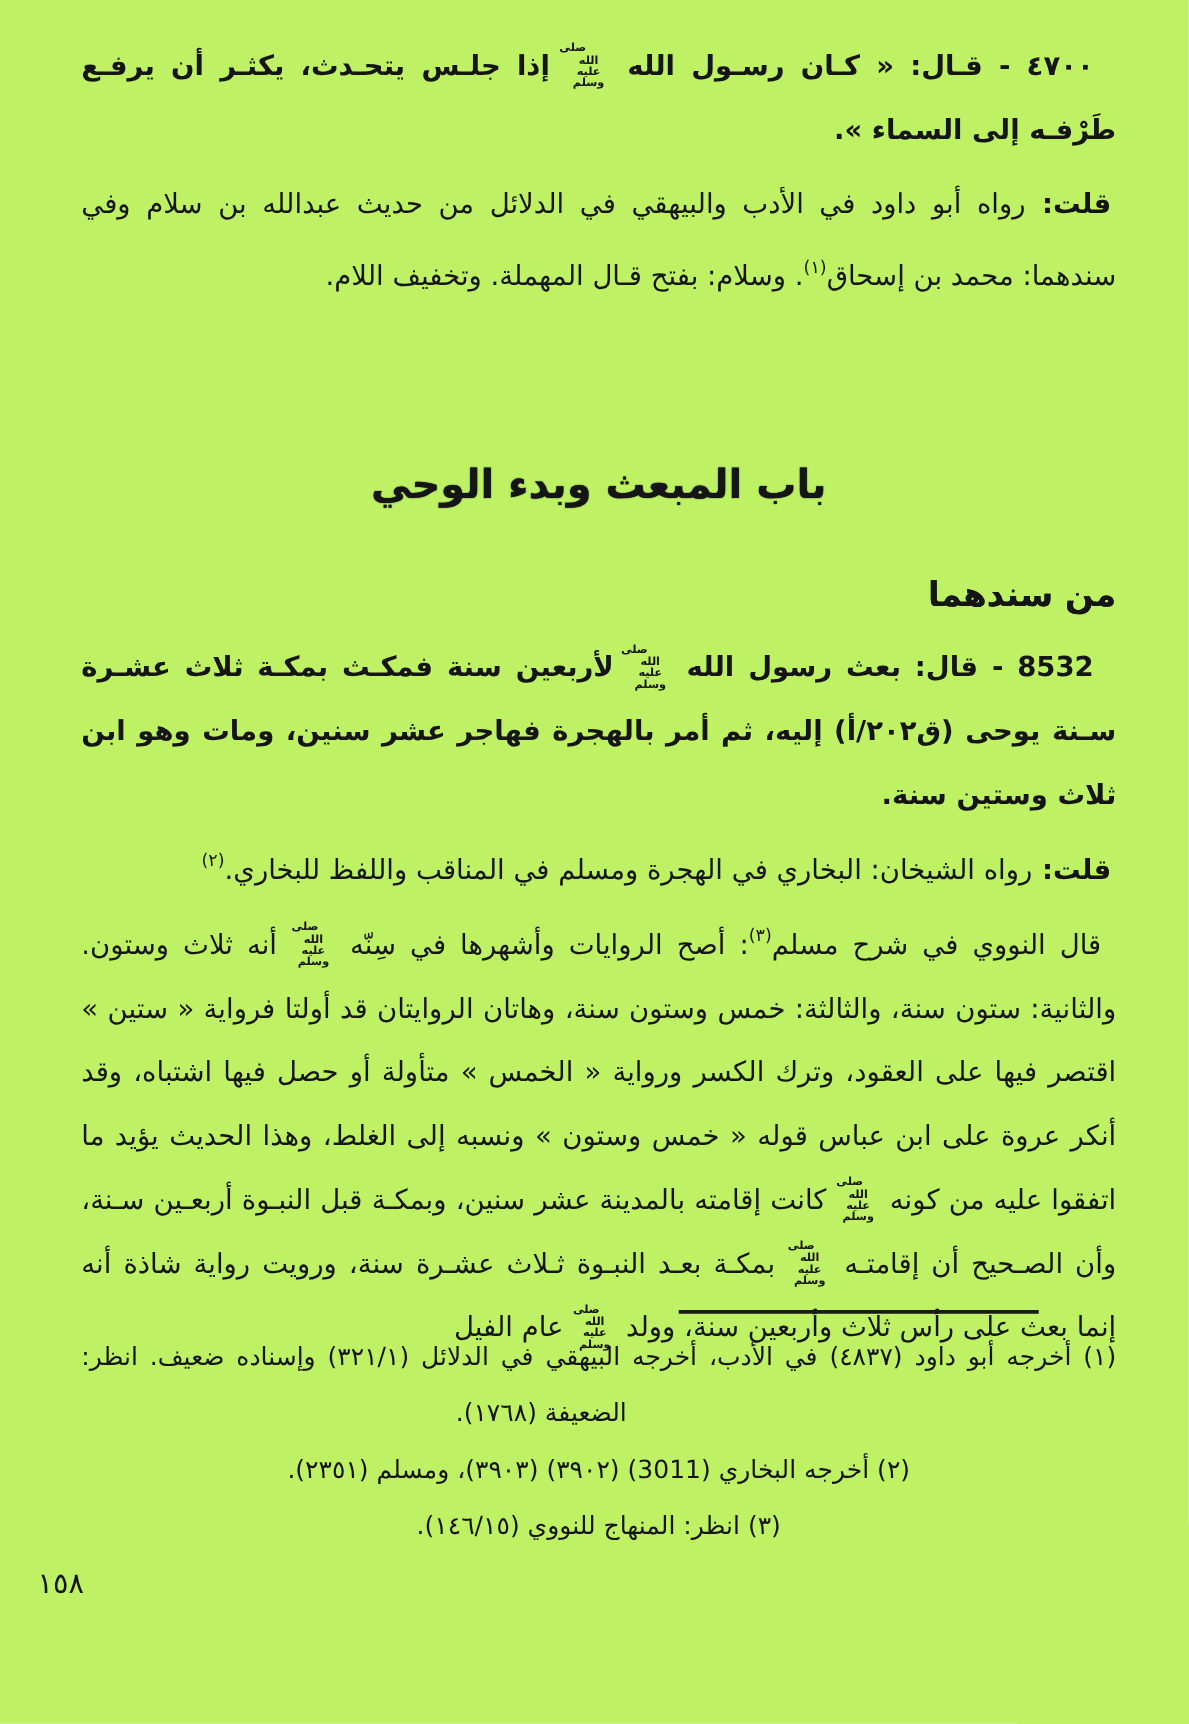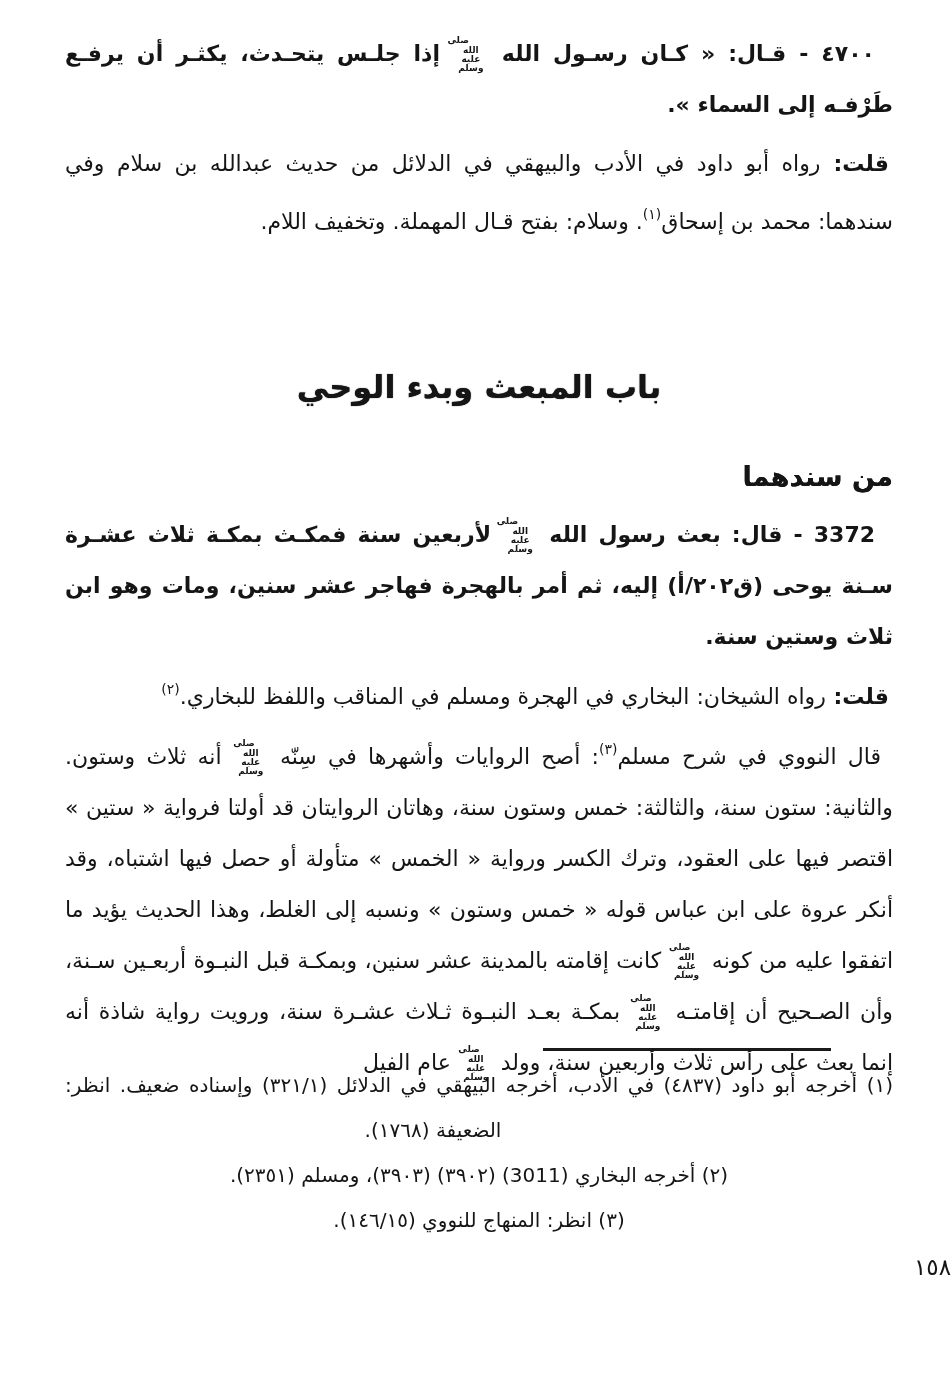--- a/index.html
+++ b/index.html
@@ -5,21 +5,21 @@
   html, body {
     margin: 0;
     padding: 0;
     background: #e8e8e8;
   }
   .book-page {
     position: relative;
     width: 951px;
     height: 1379px;
     margin: 0 auto;
-    background: #ffffff;
+    background: #bef264;
     color: #151515;
     direction: rtl;
     font-family: "DejaVu Sans", sans-serif;
     overflow: hidden;
   }
   .content {
     position: absolute;
     top: 0;
     right: 58px;
     left: 65px;
@@ -89,41 +89,41 @@
     text-align-last: justify;
   }
   .fn-hang {
     padding-right: 92px;
   }
   .page-number {
     position: absolute;
     top: 1254px;
     left: 30px;
     right: 0;
-    text-align: right;
+    text-align: left;
     font-size: 23px;
     letter-spacing: 2px;
   }
 </style>
 </head>
 <body>
 
 <div class="book-page">
 
   <div class="content">
 
     <p class="body-par p1"><span>٤٧٠٠ - قـال: « كـان رسـول الله </span><span class="saw">صلى الله عليه وسلم</span><span> إذا جلـس يتحـدث، يكثـر أن يرفـع طَرْفـه إلى السماء ».</span></p>
 
     <p class="body-par p2"><b>قلت: </b><span>رواه أبو داود في الأدب والبيهقي في الدلائل من حديث عبدالله بن سلام وفي سندهما: محمد بن إسحاق</span><span class="fnref">(١)</span><span>. وسلام: بفتح قـال المهملة. وتخفيف اللام.</span></p>
 
     <h1 class="chapter-heading">باب المبعث وبدء الوحي</h1>
 
     <h2 class="section-heading">من سندهما</h2>
 
-    <p class="body-par p3"><span>3372 - قال: بعث رسول الله </span><span class="saw">صلى الله عليه وسلم</span><span> لأربعين سنة فمكـث بمكـة ثلاث عشـرة سـنة يوحى (ق٢٠٢/أ) إليه، ثم أمر بالهجرة فهاجر عشر سنين، ومات وهو ابن ثلاث وستين سنة.</span></p>
+    <p class="body-par p3"><span>8532 - قال: بعث رسول الله </span><span class="saw">صلى الله عليه وسلم</span><span> لأربعين سنة فمكـث بمكـة ثلاث عشـرة سـنة يوحى (ق٢٠٢/أ) إليه، ثم أمر بالهجرة فهاجر عشر سنين، ومات وهو ابن ثلاث وستين سنة.</span></p>
 
     <p class="body-par p4"><b>قلت: </b><span>رواه الشيخان: البخاري في الهجرة ومسلم في المناقب واللفظ للبخاري.</span><span class="fnref">(٢)</span></p>
 
     <p class="body-par p5"><span>قال النووي في شرح مسلم</span><span class="fnref">(٣)</span><span>: أصح الروايات وأشهرها في سِنّه </span><span class="saw">صلى الله عليه وسلم</span><span> أنه ثلاث وستون. والثانية: ستون سنة، والثالثة: خمس وستون سنة، وهاتان الروايتان قد أولتا فرواية « ستين » اقتصر فيها على العقود، وترك الكسر ورواية « الخمس » متأولة أو حصل فيها اشتباه، وقد أنكر عروة على ابن عباس قوله « خمس وستون » ونسبه إلى الغلط، وهذا الحديث يؤيد ما اتفقوا عليه من كونه </span><span class="saw">صلى الله عليه وسلم</span><span> كانت إقامته بالمدينة عشر سنين، وبمكـة قبل النبـوة أربعـين سـنة، وأن الصـحيح أن إقامتـه </span><span class="saw">صلى الله عليه وسلم</span><span> بمكـة بعـد النبـوة ثـلاث عشـرة سنة، ورويت رواية شاذة أنه إنما بعث على رأس ثلاث وأربعين سنة، وولد </span><span class="saw">صلى الله عليه وسلم</span><span> عام الفيل</span></p>
 
   </div>
 
   <div class="footnotes">
     <div class="fn-rule"></div>
     <p class="fn-line fn-justify">(١) أخرجه أبو داود (٤٨٣٧) في الأدب، أخرجه البيهقي في الدلائل (٣٢١/١) وإسناده ضعيف. انظر:</p>

